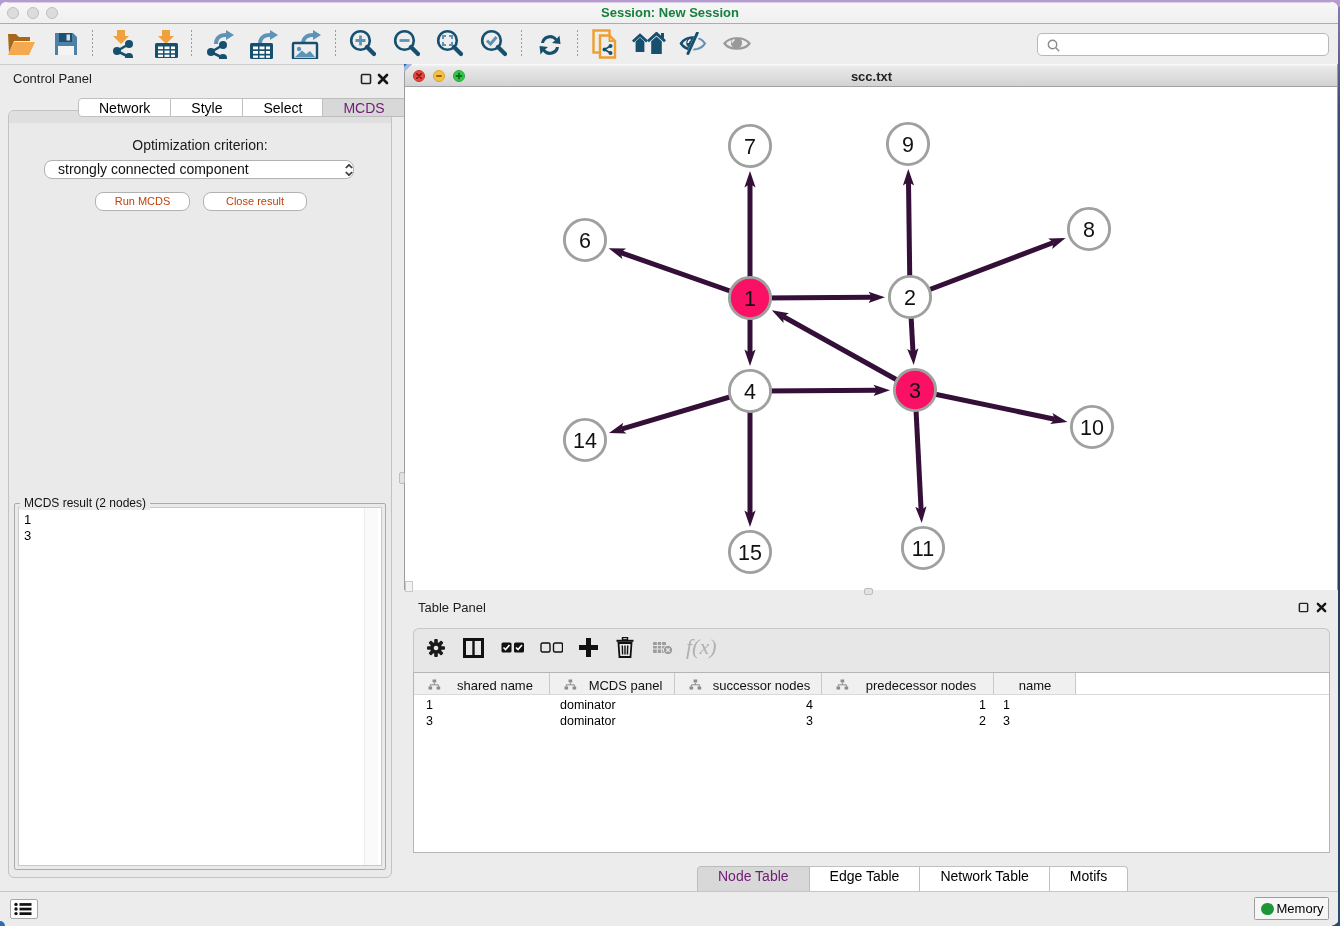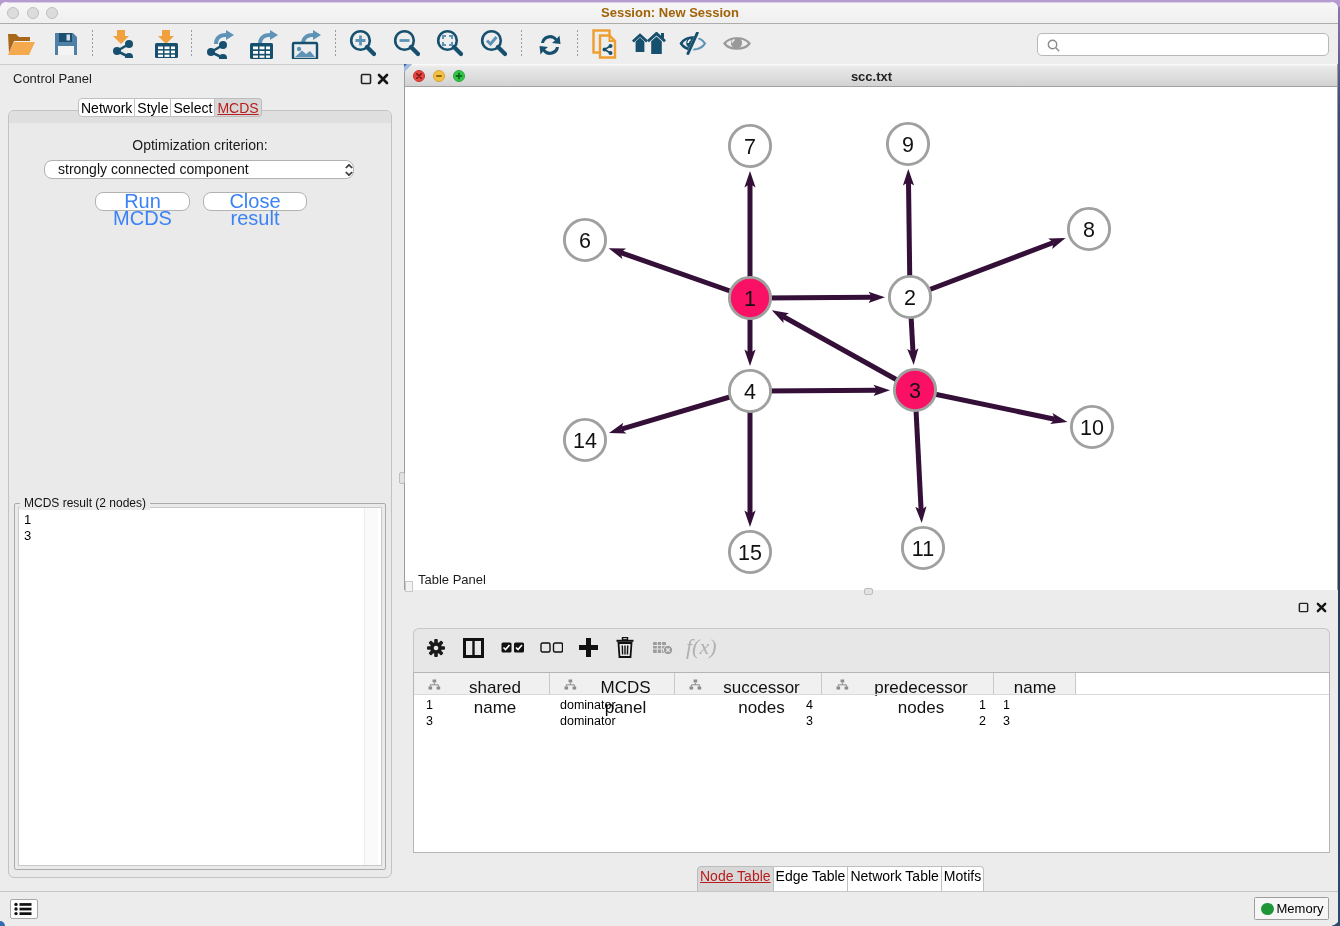--- a/index.html
+++ b/index.html
@@ -6,56 +6,56 @@
 html,body { width:1340px; height:926px; overflow:hidden; }
 body { font-family:"Liberation Sans", sans-serif; background:#ececec; position:relative; }
 .abs { position:absolute; }
 
 #desk-top { left:0; top:0; width:1340px; height:2px; background:#b69bd1; }
 #desk-right { right:0; top:0; width:2px; height:926px; background:linear-gradient(#8f7cb0,#3c4a74 12%,#243a55 50%,#2c4a70); }
 
 #titlebar { left:0; top:2px; width:1338px; height:22px; background:linear-gradient(#f7f7f7,#efefef); border-bottom:1px solid #acacac; }
 .tl { position:absolute; top:7px; width:12px; height:12px; border-radius:50%; }
 .tl.gray { background:#dcdcdc; border:1px solid #bfbfbf; }
-#title-text { position:absolute; top:5px; left:0; width:100%; text-align:center; font-size:13px; font-weight:bold; color:#a16207; }
+#title-text { position:absolute; top:5px; left:0; width:100%; text-align:center; font-size:13px; font-weight:bold; color:#15803d; }
 
 #toolbar { left:0; top:24px; width:1338px; height:41px; background:#eeeeee; border-bottom:1px solid #cbcbcb; }
 .tsep { position:absolute; top:30px; height:28px; width:1px; background-image:linear-gradient(#9a9a9a 40%, transparent 40%); background-size:1px 4px; }
 #searchbox { position:absolute; left:1037px; top:33px; width:292px; height:23px; background:#fff; border:1px solid #b8b8b8; border-radius:5px; }
 
 #cp-title { left:13px; top:71px; font-size:13px; color:#1d1d1d; }
 .tabrow { position:absolute; display:flex; }
-.tab { height:19px; line-height:18px; padding:0 2px; background:#fff; border:1px solid #c0c0c0; border-left:none; font-size:14px; color:#000; text-align:center; }
+.tab { height:19px; line-height:18px; padding:0 20px; background:#fff; border:1px solid #c0c0c0; border-left:none; font-size:14px; color:#000; text-align:center; }
 .tabrow.bot .tab { height:34px; line-height:19px; }
 .tab.first { border-left:1px solid #c0c0c0; border-radius:4px 0 0 4px; }
 .tab.last { border-radius:0 4px 4px 0; }
-.tab.sel { background:#d8d8d8; color:#b91c1c; border-color:#bcbcbc;text-decoration:underline; }
+.tab.sel { background:#d8d8d8; color:#701a75; border-color:#bcbcbc; }
 #cp-panel { left:8px; top:110px; width:384px; height:768px; background:#eaeaea; border:1px solid #c3c3c3; border-radius:6px; }
 #cp-panel-top { left:9px; top:111px; width:382px; height:12px; background:#dfdfdf; border-radius:6px 6px 0 0; }
 #opt-label { left:0px; top:137px; width:400px; text-align:center; font-size:14px; color:#1a1a1a; }
 #mcds-select { left:44px; top:160px; width:310px; height:19px; background:#fff; border:1px solid #b2b2b2; border-radius:8px; font-size:14px; color:#111; line-height:17px; padding-left:13px; }
-.btn { position:absolute; height:19px; background:#fff; border:1px solid #b2b2b2; border-radius:8px; font-size:20px; color:#3b82f6; text-align:center; line-height:17px; }
+.btn { position:absolute; height:19px; background:#fff; border:1px solid #b2b2b2; border-radius:8px; font-size:11px; color:#c2410c; text-align:center; line-height:17px; }
 
 #mcds-field { left:14px; top:503px; width:372px; height:367px; border:1px solid #ababab; border-radius:2px; }
 #mcds-white { left:18px; top:507px; width:364px; height:359px; background:#fff; border:1px solid #c9c9c9; }
 #mcds-label { left:20px; top:496px; background:#eaeaea; padding:0 4px; font-size:12px; color:#111; }
 #mcds-sb { left:364px; top:508px; width:14px; height:357px; background:#fafafa; border-left:1px solid #ececec; }
 .mcds-line { position:absolute; left:24px; font-size:13px; color:#000; }
 
 #net-win { left:404px; top:64px; width:934px; height:526px; background:#fff; border:1px solid #9d9d9d; border-bottom:none; }
 #net-title { left:404px; top:64px; width:934px; height:23px; background:linear-gradient(#fdfdfd,#eaeaea 12%,#d2d2d2); border:1px solid #9d9d9d; border-top:none; border-bottom:1px solid #a2a2a2; }
 #net-title-text { position:absolute; top:69px; left:405px; width:933px; text-align:center; font-size:13px; font-weight:bold; color:#222; }
 .mac { position:absolute; width:12px; height:12px; border-radius:50%; top:70px; }
 
-#tp-title { left:418px; top:572px; font-size:13px; color:#1d1d1d; }
+#tp-title { left:418px; top:600px; font-size:13px; color:#1d1d1d; }
 #tp-toolbar { left:413px; top:628px; width:917px; height:45px; background:#e7e7e7; border:1px solid #c6c6c6; border-bottom:none; border-radius:6px 6px 0 0; }
 #tp-table { left:413px; top:672px; width:917px; height:181px; background:#fff; border:1px solid #b5b5b5; }
 .th { position:absolute; top:673px; height:21px; background:#f0f0f0; border-right:1px solid #c9c9c9; }
 #th-underline { left:414px; top:694px; width:915px; height:1px; background:#dadada; }
-.hdr-txt { position:absolute; top:678px; font-size:17px; color:#111; }
+.hdr-txt { position:absolute; top:678px; font-size:13px; color:#111; }
 .cell { position:absolute; font-size:12.5px; color:#000; }
 
 #status-sep { left:0; top:891px; width:1338px; height:1px; background:#c6c6c6; }
 #status { left:0; top:892px; width:1338px; height:34px; background:#ececec; }
 #list-btn { left:10px; top:899px; width:28px; height:20px; background:#fdfdfd; border:1px solid #a9a9a9; border-radius:2px; }
 #mem-btn { left:1254px; top:897px; width:75px; height:23px; background:#f6f6f6; border:1px solid #9d9d9d; border-radius:1.5px; font-size:13px; color:#000; line-height:21px; text-align:center; padding-left:17px; }
 #mem-dot { position:absolute; left:1261px; top:902.5px; width:12.5px; height:12.5px; border-radius:50%; background:#1e9638; }
 #corner-blue { left:0px; top:921px; width:5px; height:5px; background:#336bb0; border-radius:0 5px 0 0; }
 
 #corner-br-bg { position:absolute; left:1332px; top:917px; width:8px; height:9px; background:#2c4a6e; }

